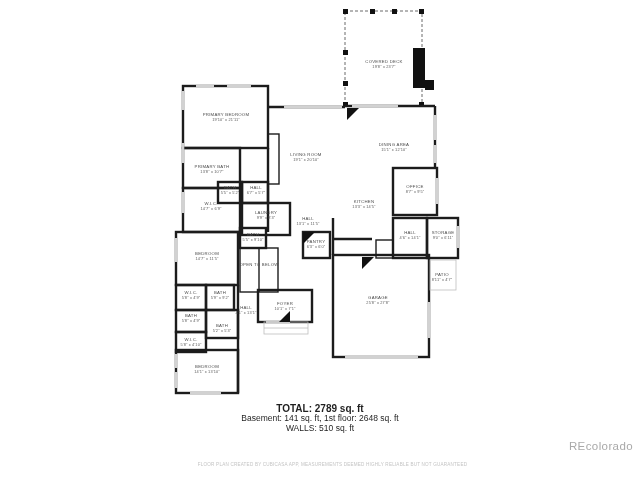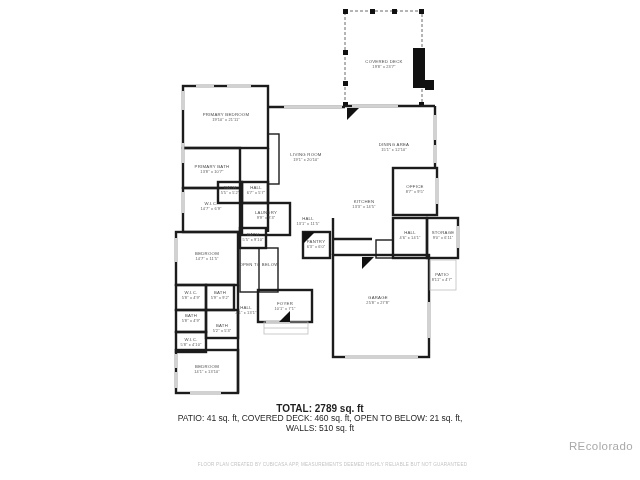--- a/index.html
+++ b/index.html
@@ -183,19 +183,19 @@
       <text x="191" y="346" class="roomdims">5'8" x 4'10"</text>
       <text x="378" y="299" class="roomname">GARAGE</text>
       <text x="378" y="304" class="roomdims">25'8" x 27'8"</text>
       <text x="207" y="368" class="roomname">BEDROOM</text>
       <text x="207" y="373" class="roomdims">14'1" x 13'10"</text>
     </g>
   </svg>
 
   <div class="summary">
     <div class="s-total">TOTAL: 2789 sq. ft</div>
-    <div class="s-line">PATIO: 41 sq. ft, COVERED DECK: 460 sq. ft, OPEN TO BELOW: 21 sq. ft,</div>
+    <div class="s-line">Basement: 141 sq. ft, 1st floor: 2648 sq. ft</div>
     <div class="s-line">WALLS: 510 sq. ft</div>
   </div>
 
   <div class="disclaimer">FLOOR PLAN CREATED BY CUBICASA APP, MEASUREMENTS DEEMED HIGHLY RELIABLE BUT NOT GUARANTEED</div>
   <div class="watermark">REcolorado</div>
 </div>
 
 </body></html>

